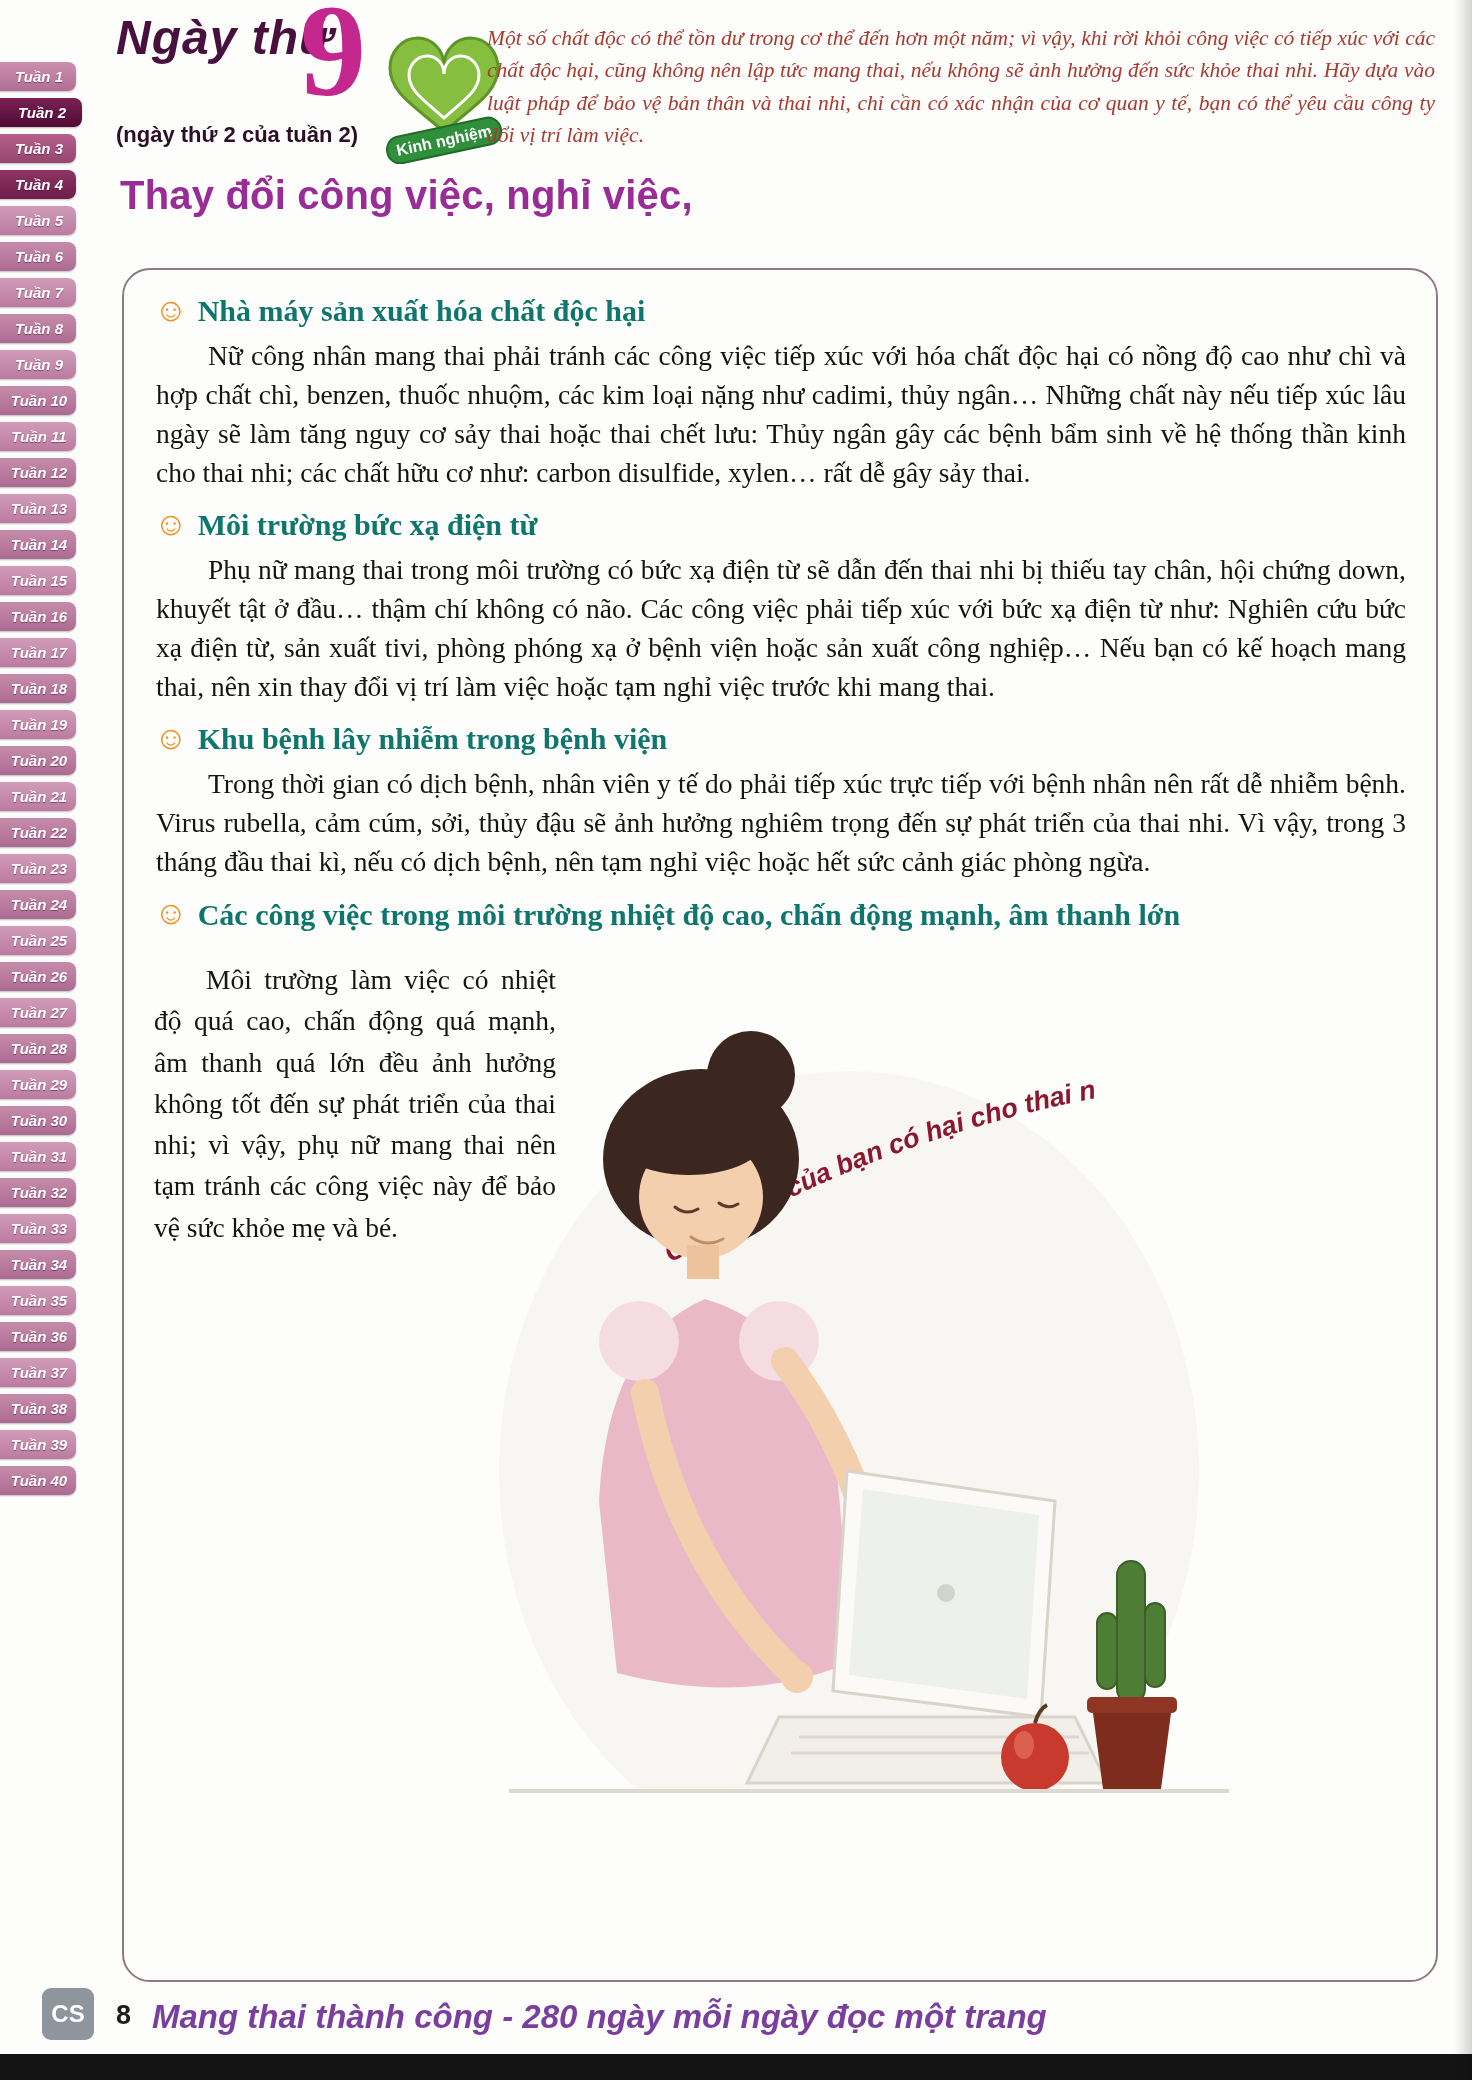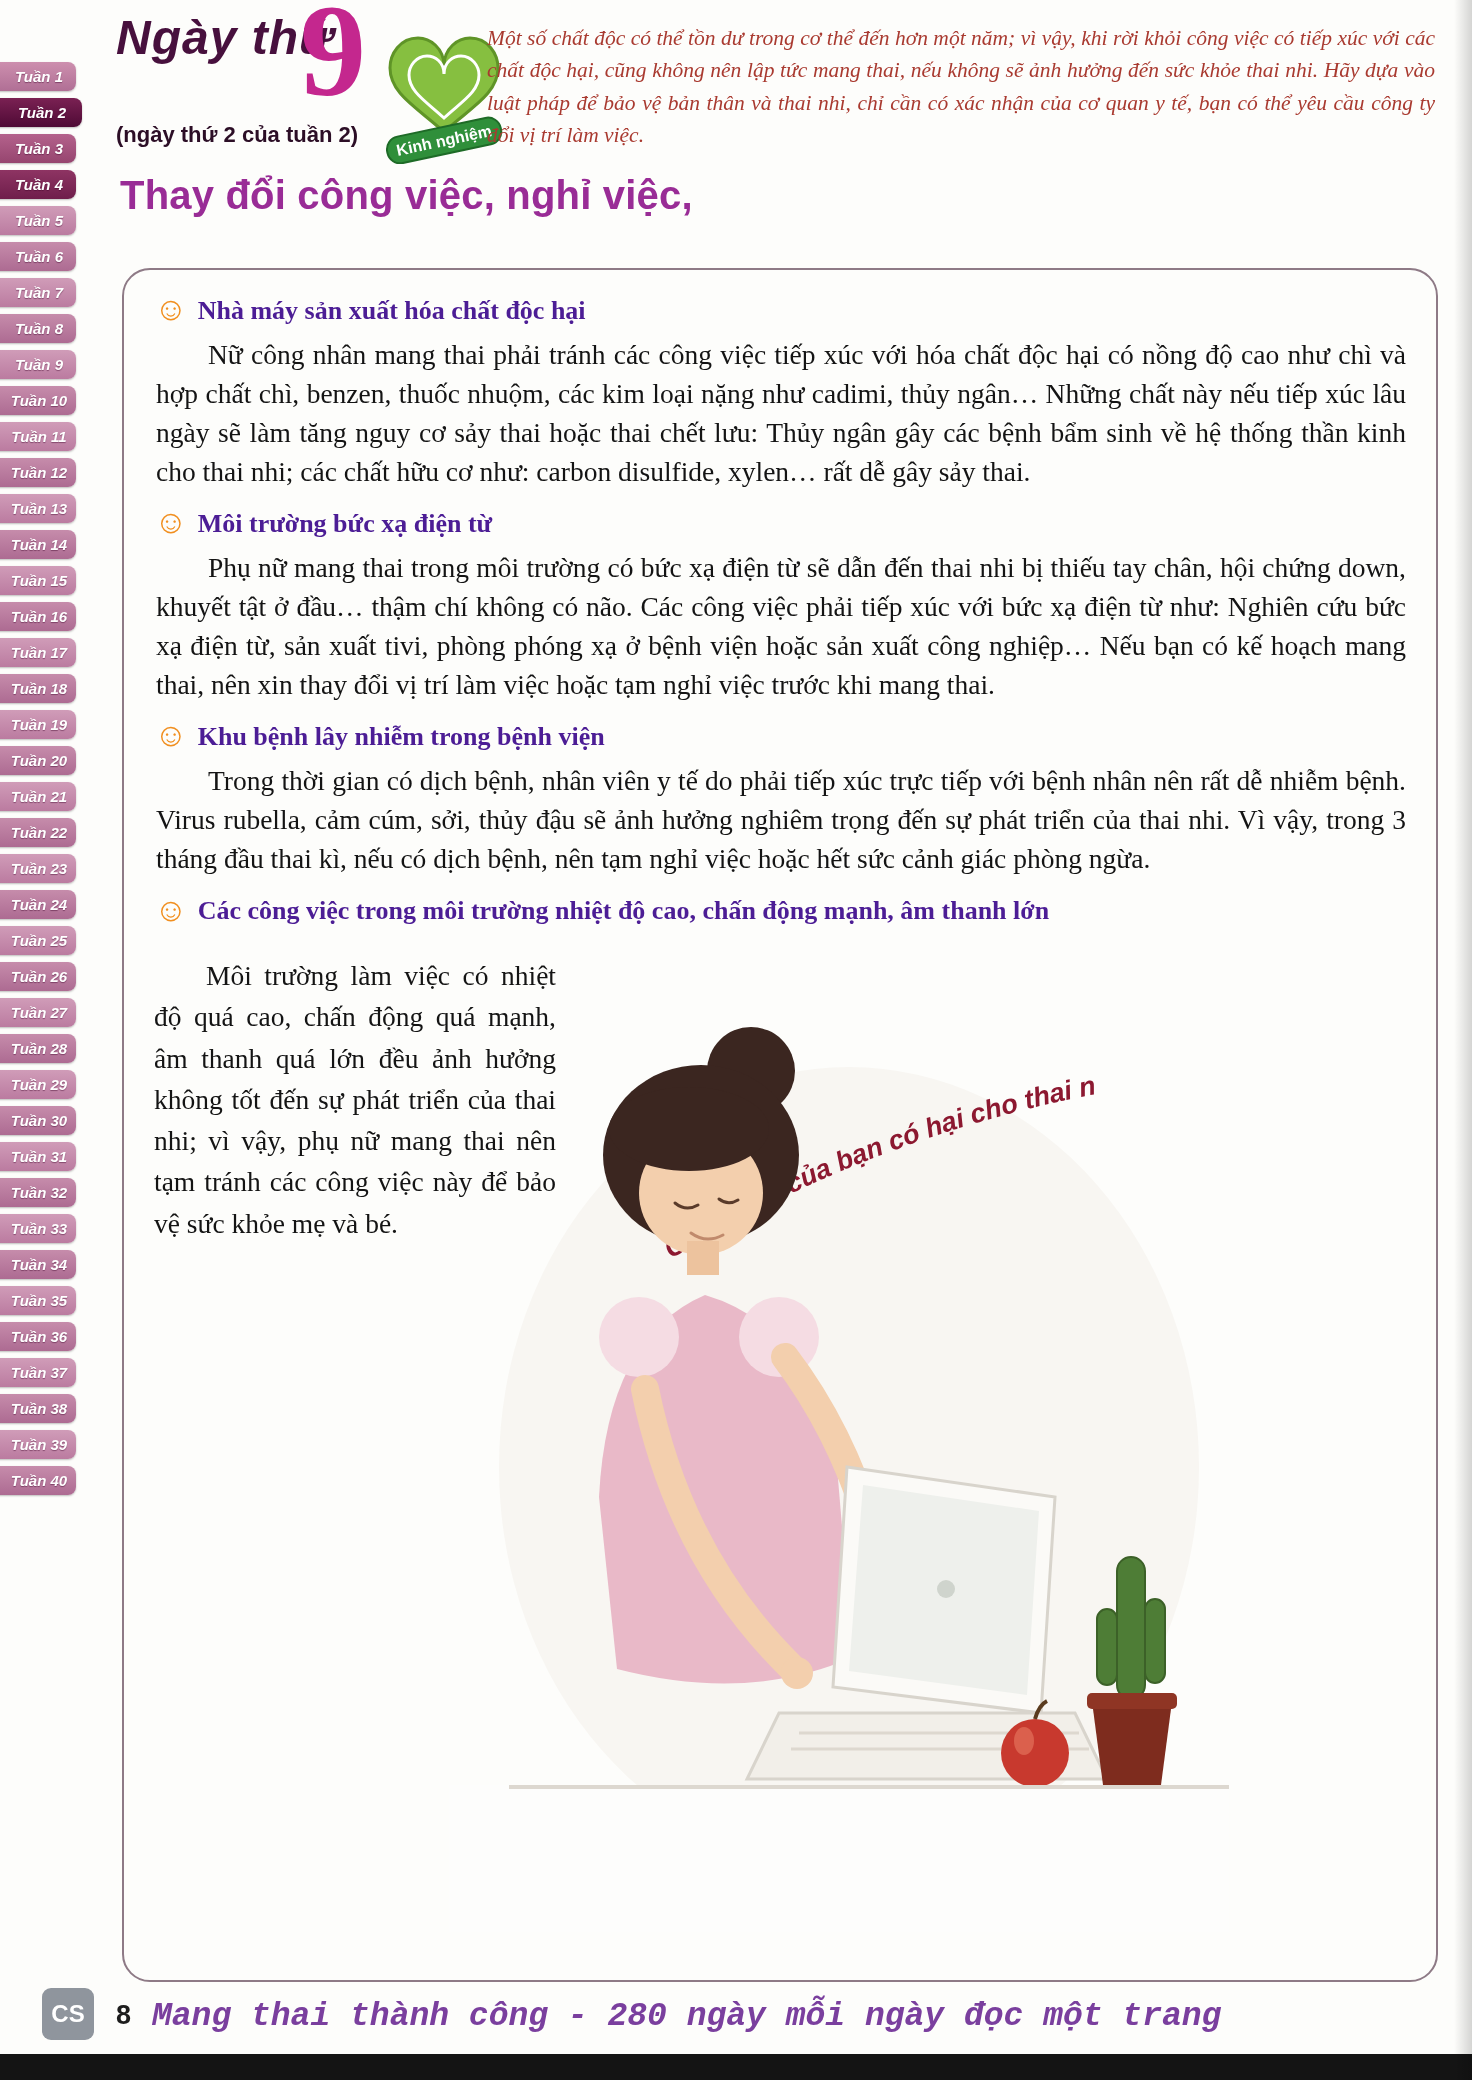--- a/index.html
+++ b/index.html
@@ -36,36 +36,36 @@
   .main-title{position:absolute;left:120px;top:172px;font-size:40px;line-height:1.18;
     font-weight:bold;color:#992c96;letter-spacing:.2px;}
   
   .content-box{
     position:absolute;left:122px;top:268px;width:1316px;height:1714px;
     border:2px solid #8e7a86;border-radius:28px;box-sizing:border-box;
     padding:16px 30px 0 30px;background:transparent;
   }
   .sec-head{display:flex;align-items:center;gap:10px;margin-top:8px;}
   .smiley{color:#f18f1f;font-size:33px;line-height:1;transform:translateY(-2px);}
-  .sec-title{font-family:"Liberation Serif",serif;font-weight:bold;font-size:26px;color:#4c1d95;}
+  .sec-title{font-family:"Liberation Serif",serif;font-weight:bold;font-size:30px;color:#0f766e;}
   .sec-body{margin:8px 0 16px 2px;font-family:"Liberation Serif",serif;font-size:27.5px;
     line-height:1.42;text-align:justify;text-indent:52px;color:#141414;}
   
   .section4{position:relative;height:998px;}
   .sec4-text{width:402px;font-family:"Liberation Serif",serif;
     font-size:27.5px;line-height:1.5;text-align:justify;text-indent:52px;color:#141414;}
   .photo-svg{position:absolute;left:295px;top:42px;width:780px;height:935px;}
   
   .watermark-row{position:absolute;left:42px;top:1988px;display:flex;align-items:center;gap:14px;z-index:1;text-align:center;}
   .cs-logo{width:52px;height:52px;border-radius:9px;background:#8f959d;color:#fff;
     font-weight:bold;font-size:24px;display:flex;align-items:center;justify-content:center;}
   .wm-text{color:#9b9b9b;font-size:37px;letter-spacing:.5px;}
   .page-num{position:absolute;left:116px;top:2000px;font-size:27px;font-weight:bold;color:#1d1d1d;z-index:3;}
   .footer-title{position:absolute;left:152px;top:1998px;z-index:2;
-    font-family:Liberation Mono, monospace;font-style:italic;font-weight:bold;
+    font-family:Liberation Sans, sans-serif;font-style:italic;font-weight:bold;
     font-size:33px;color:#7a3f9e;}
   .bottom-bar{position:absolute;left:0;right:0;bottom:0;height:26px;background:#141414;z-index:4;}
   .scan-edge{position:absolute;right:0;top:0;bottom:0;width:18px;z-index:5;
     background:linear-gradient(to right,rgba(0,0,0,0),rgba(0,0,0,.16));}
 </style>
 </head>
 <body>
 
 <div class="page">
 

